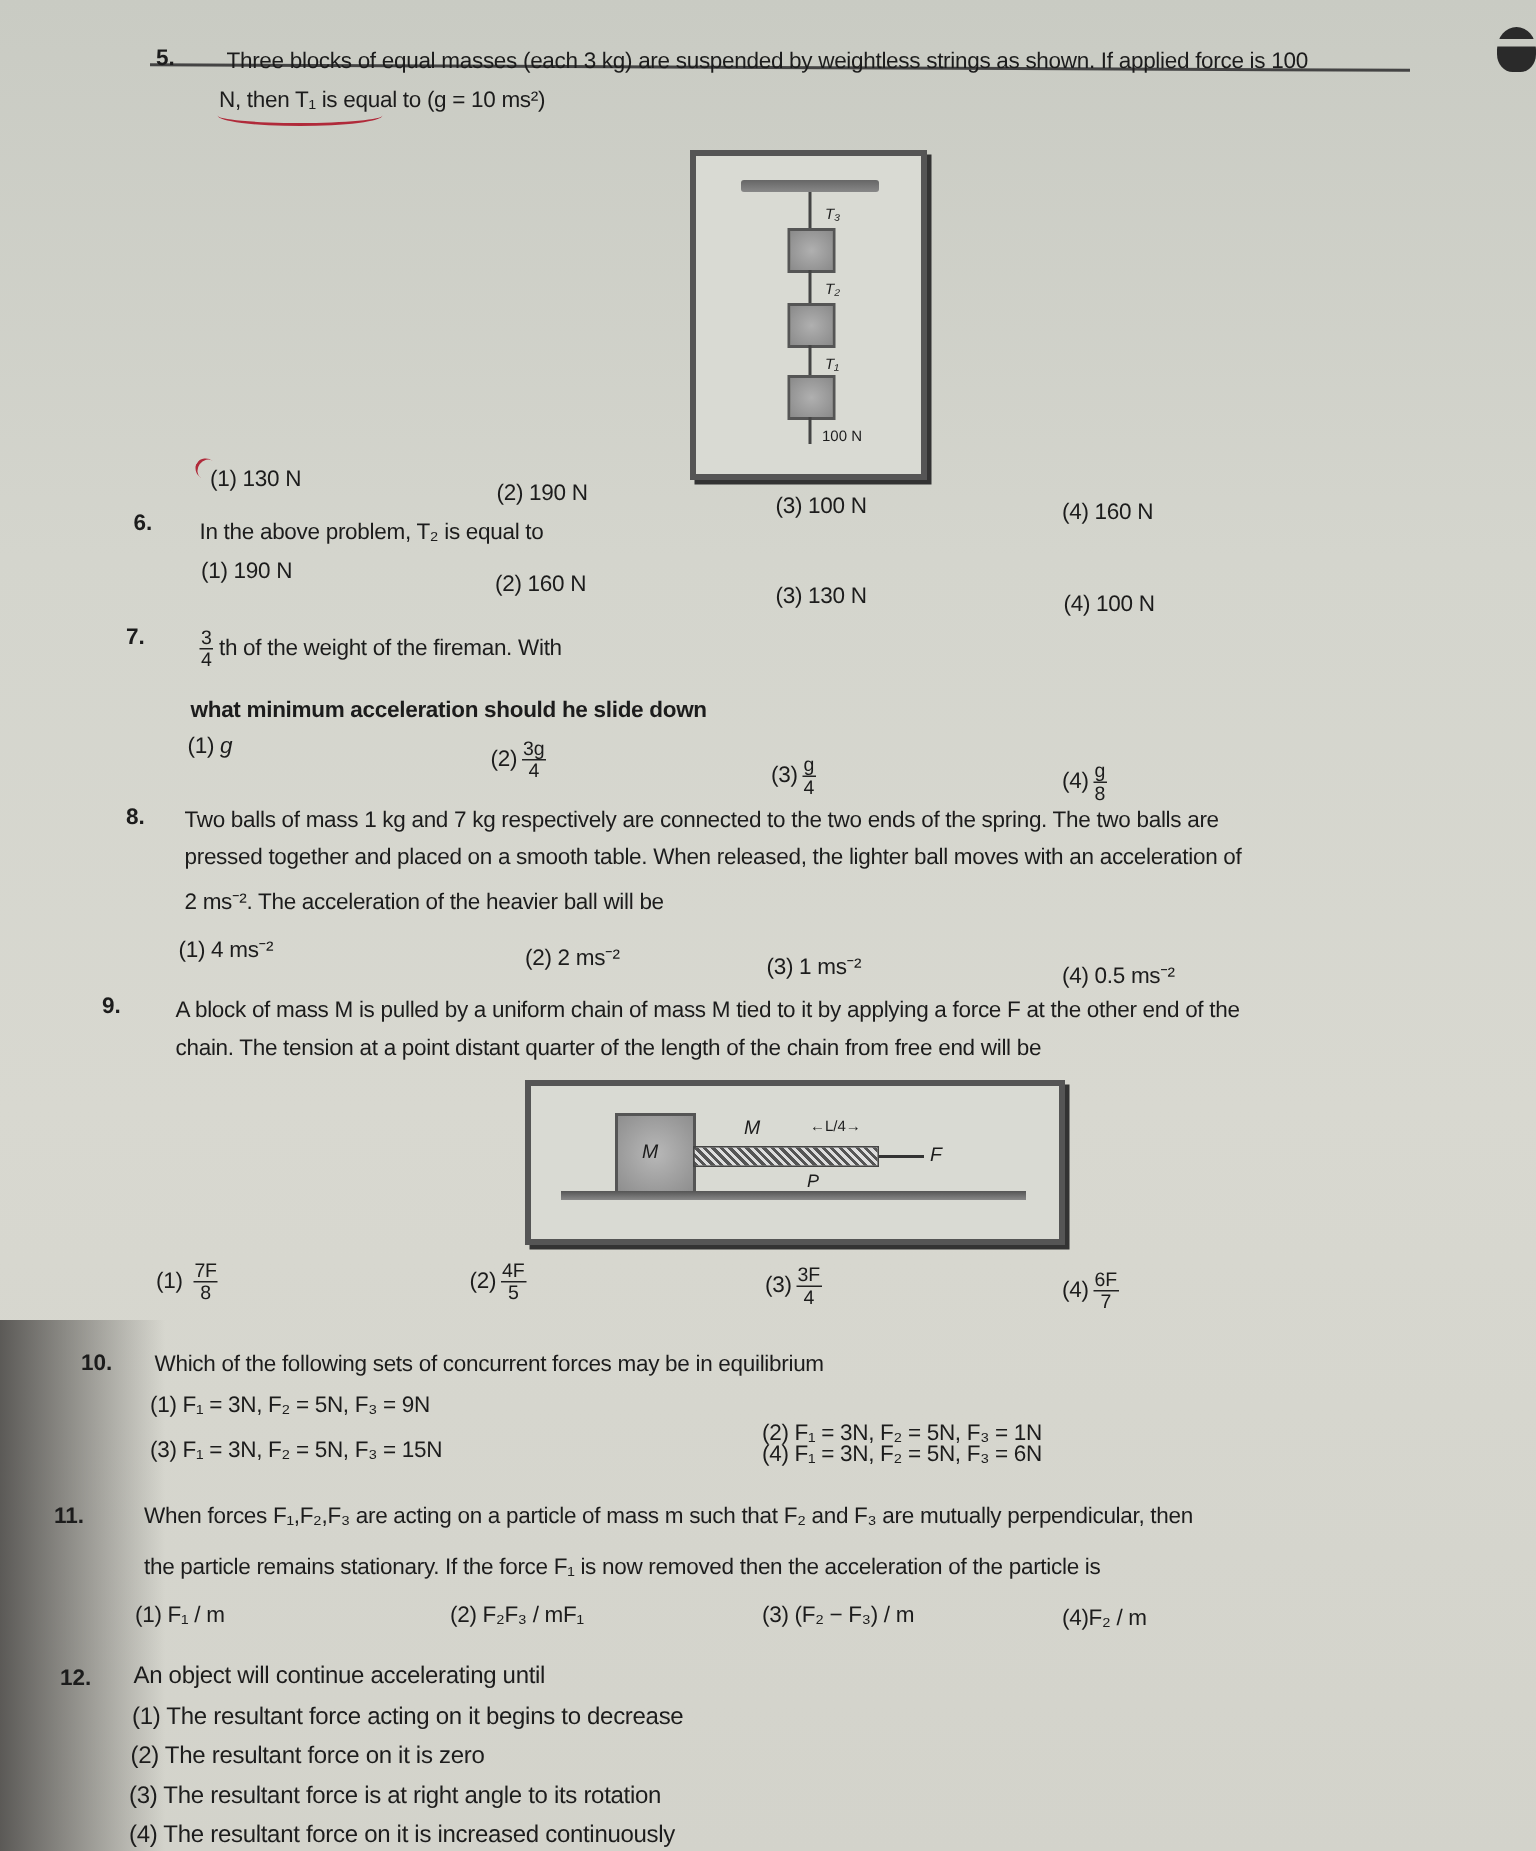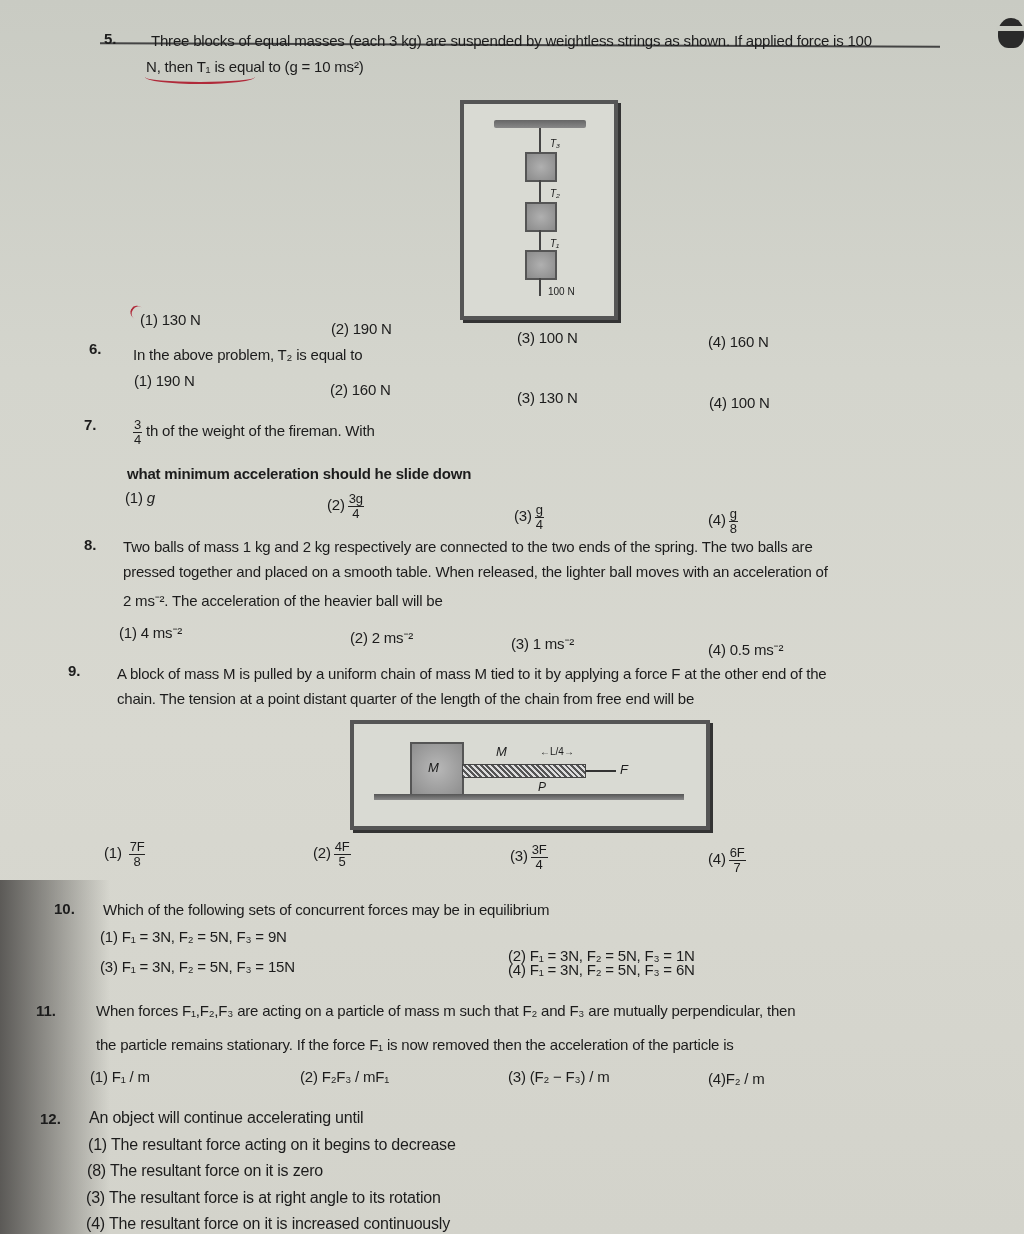--- a/index.html
+++ b/index.html
@@ -81,21 +81,21 @@
 <div class="abs" style="left:514px;top:503px;"><span>(3)</span><span class="frac">
       <span class="n">g</span>
       <span>4</span>
     </span></div>
 <div class="abs" style="left:708px;top:507px;"><span>(4)</span><span class="frac">
       <span class="n">g</span>
       <span>8</span>
     </span></div>
 
 <div class="qn" style="left:84px;top:536px;">8.</div>
-<div class="abs" style="left:123px;top:538px;">Two balls of mass 1 kg and 2 kg respectively are connected to the two ends of the spring. The two balls are</div>
+<div class="abs" style="left:123px;top:538px;">Two balls of mass 1 kg and 7 kg respectively are connected to the two ends of the spring. The two balls are</div>
 <div class="abs" style="left:123px;top:563px;">pressed together and placed on a smooth table. When released, the lighter ball moves with an acceleration of</div>
 <div class="abs" style="left:123px;top:590px;">2 ms⁻². The acceleration of the heavier ball will be</div>
 <div class="abs" style="left:119px;top:622px;">(1)  4 ms⁻²</div>
 <div class="abs" style="left:322px;top:627px;margin-left:28px;">(2) 2 ms⁻²</div>
 <div class="abs" style="left:511px;top:633px;">(3) 1 ms⁻²</div>
 <div class="abs" style="left:708px;top:639px;">(4) 0.5 ms⁻²</div>
 
 <div class="qn" style="left:68px;top:662px;">9.</div>
 <div class="abs" style="left:117px;top:665px;">A block of mass M is pulled by a uniform chain of mass M tied to it by applying a force F at the other end of the</div>
 <div class="abs" style="left:117px;top:690px;">chain. The tension at a point distant quarter of the length of the chain from free end will be</div>
@@ -140,15 +140,15 @@
 <div class="abs" style="left:96px;top:1002px;">When forces F₁,F₂,F₃ are acting on a particle of mass m such that F₂ and F₃ are mutually perpendicular, then</div>
 <div class="abs" style="left:96px;top:1036px;">the particle remains stationary. If the force F₁ is now removed then the acceleration of the particle is</div>
 <div class="abs" style="left:90px;top:1068px;">(1)  F₁ / m</div>
 <div class="abs" style="left:300px;top:1068px;">(2) F₂F₃ / mF₁</div>
 <div class="abs" style="left:508px;top:1068px;">(3) (F₂ − F₃) / m</div>
 <div class="abs" style="left:708px;top:1070px;">(4)F₂ / m</div>
 
 <div class="qn" style="left:40px;top:1110px;">12.</div>
 <div class="abs" style="left:89px;top:1109px;font-size:16px;">An object will continue accelerating until</div>
 <div class="abs" style="left:88px;top:1136px;font-size:16px;">(1)  The resultant force acting on it begins to decrease</div>
-<div class="abs" style="left:87px;top:1162px;font-size:16px;">(8)  The resultant force on it is zero</div>
+<div class="abs" style="left:87px;top:1162px;font-size:16px;">(2)  The resultant force on it is zero</div>
 <div class="abs" style="left:86px;top:1189px;font-size:16px;">(3)  The resultant force is at right angle to its rotation</div>
 <div class="abs" style="left:86px;top:1215px;font-size:16px;">(4)  The resultant force on it is increased continuously</div>
 
 </body></html>

